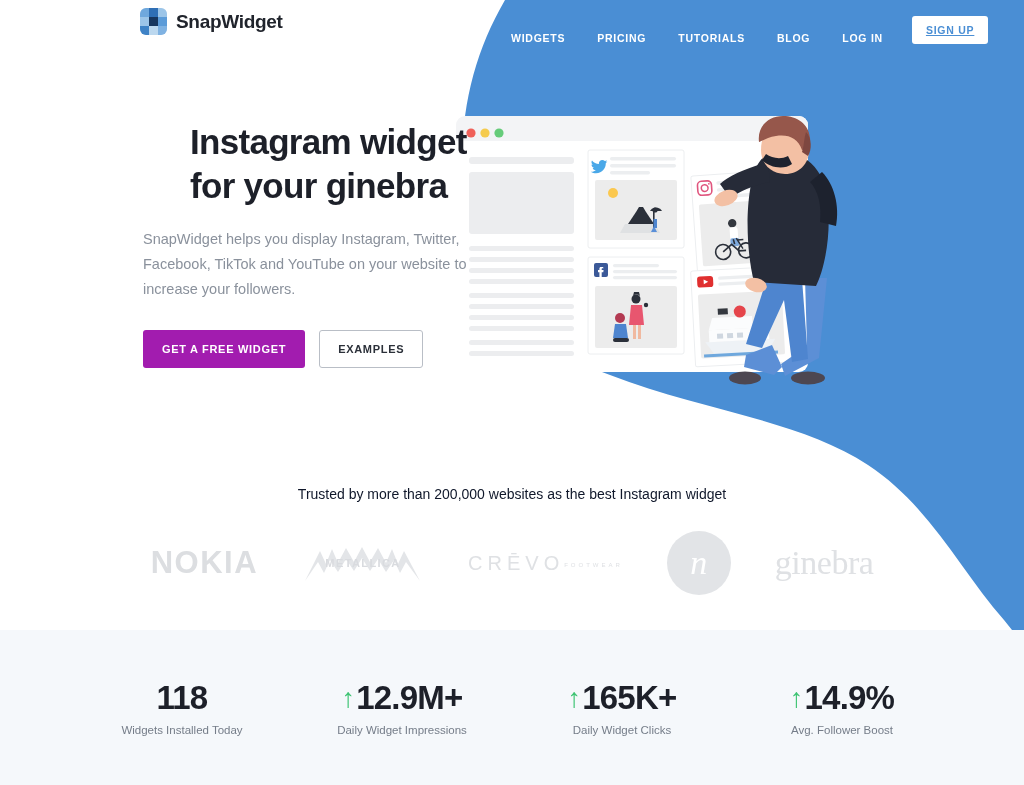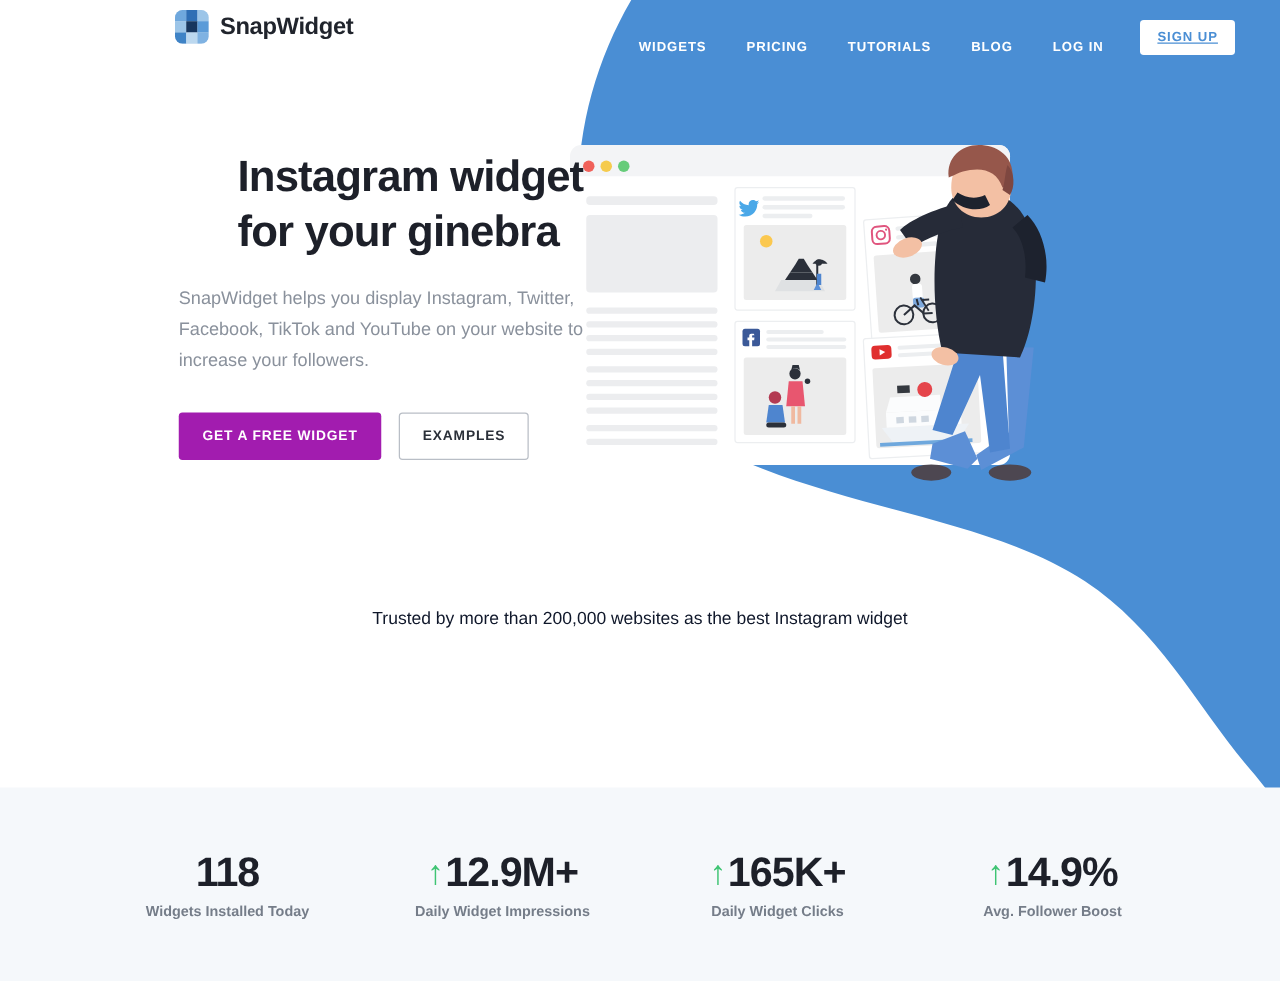--- a/index.html
+++ b/index.html
@@ -89,21 +89,21 @@
     background:#f5f8fb; z-index:16;
     display:flex; align-items:center; justify-content:center;
   }
   .stats-inner { display:flex; width:860px;gap:20px; }
   .stat { flex:1; text-align:center; }
   .stat-value {
     font-size:33px; font-weight:bold; color:#1d2029; letter-spacing:-0.8px;
     display:flex; align-items:center; justify-content:center; gap:2px;
   }
   .arrow-up { color:#3ec473; font-size:27px; line-height:1; font-weight:bold; }
-  .stat-label { margin-top:7px; font-size:11.5px; color:#757d89;font-weight:bold; }
+  .stat-label { margin-top:7px; font-size:11.5px; color:#757d89; }
 </style>
 </head>
 <body>
 
 <div id="root">
 
   <svg class="blob-svg" viewBox="0 0 1024 660" preserveAspectRatio="none">
     <path d="M1024,0 L505,0
              C470,60 455,130 466,205
              C478,285 530,345 610,375
@@ -287,20 +287,46 @@
         <path d="M309 42 c-2 -16 10 -26 24 -26 c14 0 26 8 27 22 c1 8 -3 12 -8 12 c-4 -12 -14 -16 -26 -14 c-8 1 -14 5 -17 6 z" fill="#96574b"></path>
         <path d="M356 32 c6 6 6 18 2 24 l-6 -4 c2 -6 2 -14 4 -20 z" fill="#7e4740"></path>
 
         <path d="M312 60 c8 8 22 10 30 4 l-4 -8 c-8 4 -16 2 -22 -2 z" fill="#1d222e"></path>
       </g>
     </svg>
   </div>
 
   <div class="trusted">Trusted by more than 200,000 websites as the best Instagram widget</div>
 
+  <div class="logos">
+
+    <div class="brand">
+      <span class="brand-nokia">NOKIA</span>
+    </div>
+
+    <div class="brand">
+      <svg width="122" height="46" viewBox="0 0 122 46">
+        <path d="M3,41 L18,11 L24,24 L30,9 L36,23 L44,8 L52,22 L60,7 L68,22 L76,8 L84,23 L90,9 L96,24 L102,11 L118,41 L104,22 L98,33 L92,20 L84,32 L76,19 L68,31 L60,18 L52,31 L44,19 L36,32 L28,20 L22,33 L16,22 Z" fill="#e3e5e8"></path>
+        <text x="61" y="27" font-size="11" font-weight="bold" fill="#d9dbdf" text-anchor="middle" font-family="'Liberation Sans',sans-serif" letter-spacing="1.4">METALLICA</text>
+      </svg>
+    </div>
+
+    <div class="brand brand-crevo">
+      <div class="c1">CRĒVO</div>
+      <div class="c2">FOOTWEAR</div>
+    </div>
+
+    <div class="brand">
+      <div class="brand-n">n</div>
+    </div>
+
+    <div class="brand">
+      <span class="brand-ginebra">ginebra</span>
+    </div>
+  </div>
 
   <div class="stats">
     <div class="stats-inner">
 
       <div class="stat">
         <div class="stat-value">
           <span>118</span>
         </div>
         <div class="stat-label">Widgets Installed Today</div>
       </div>

